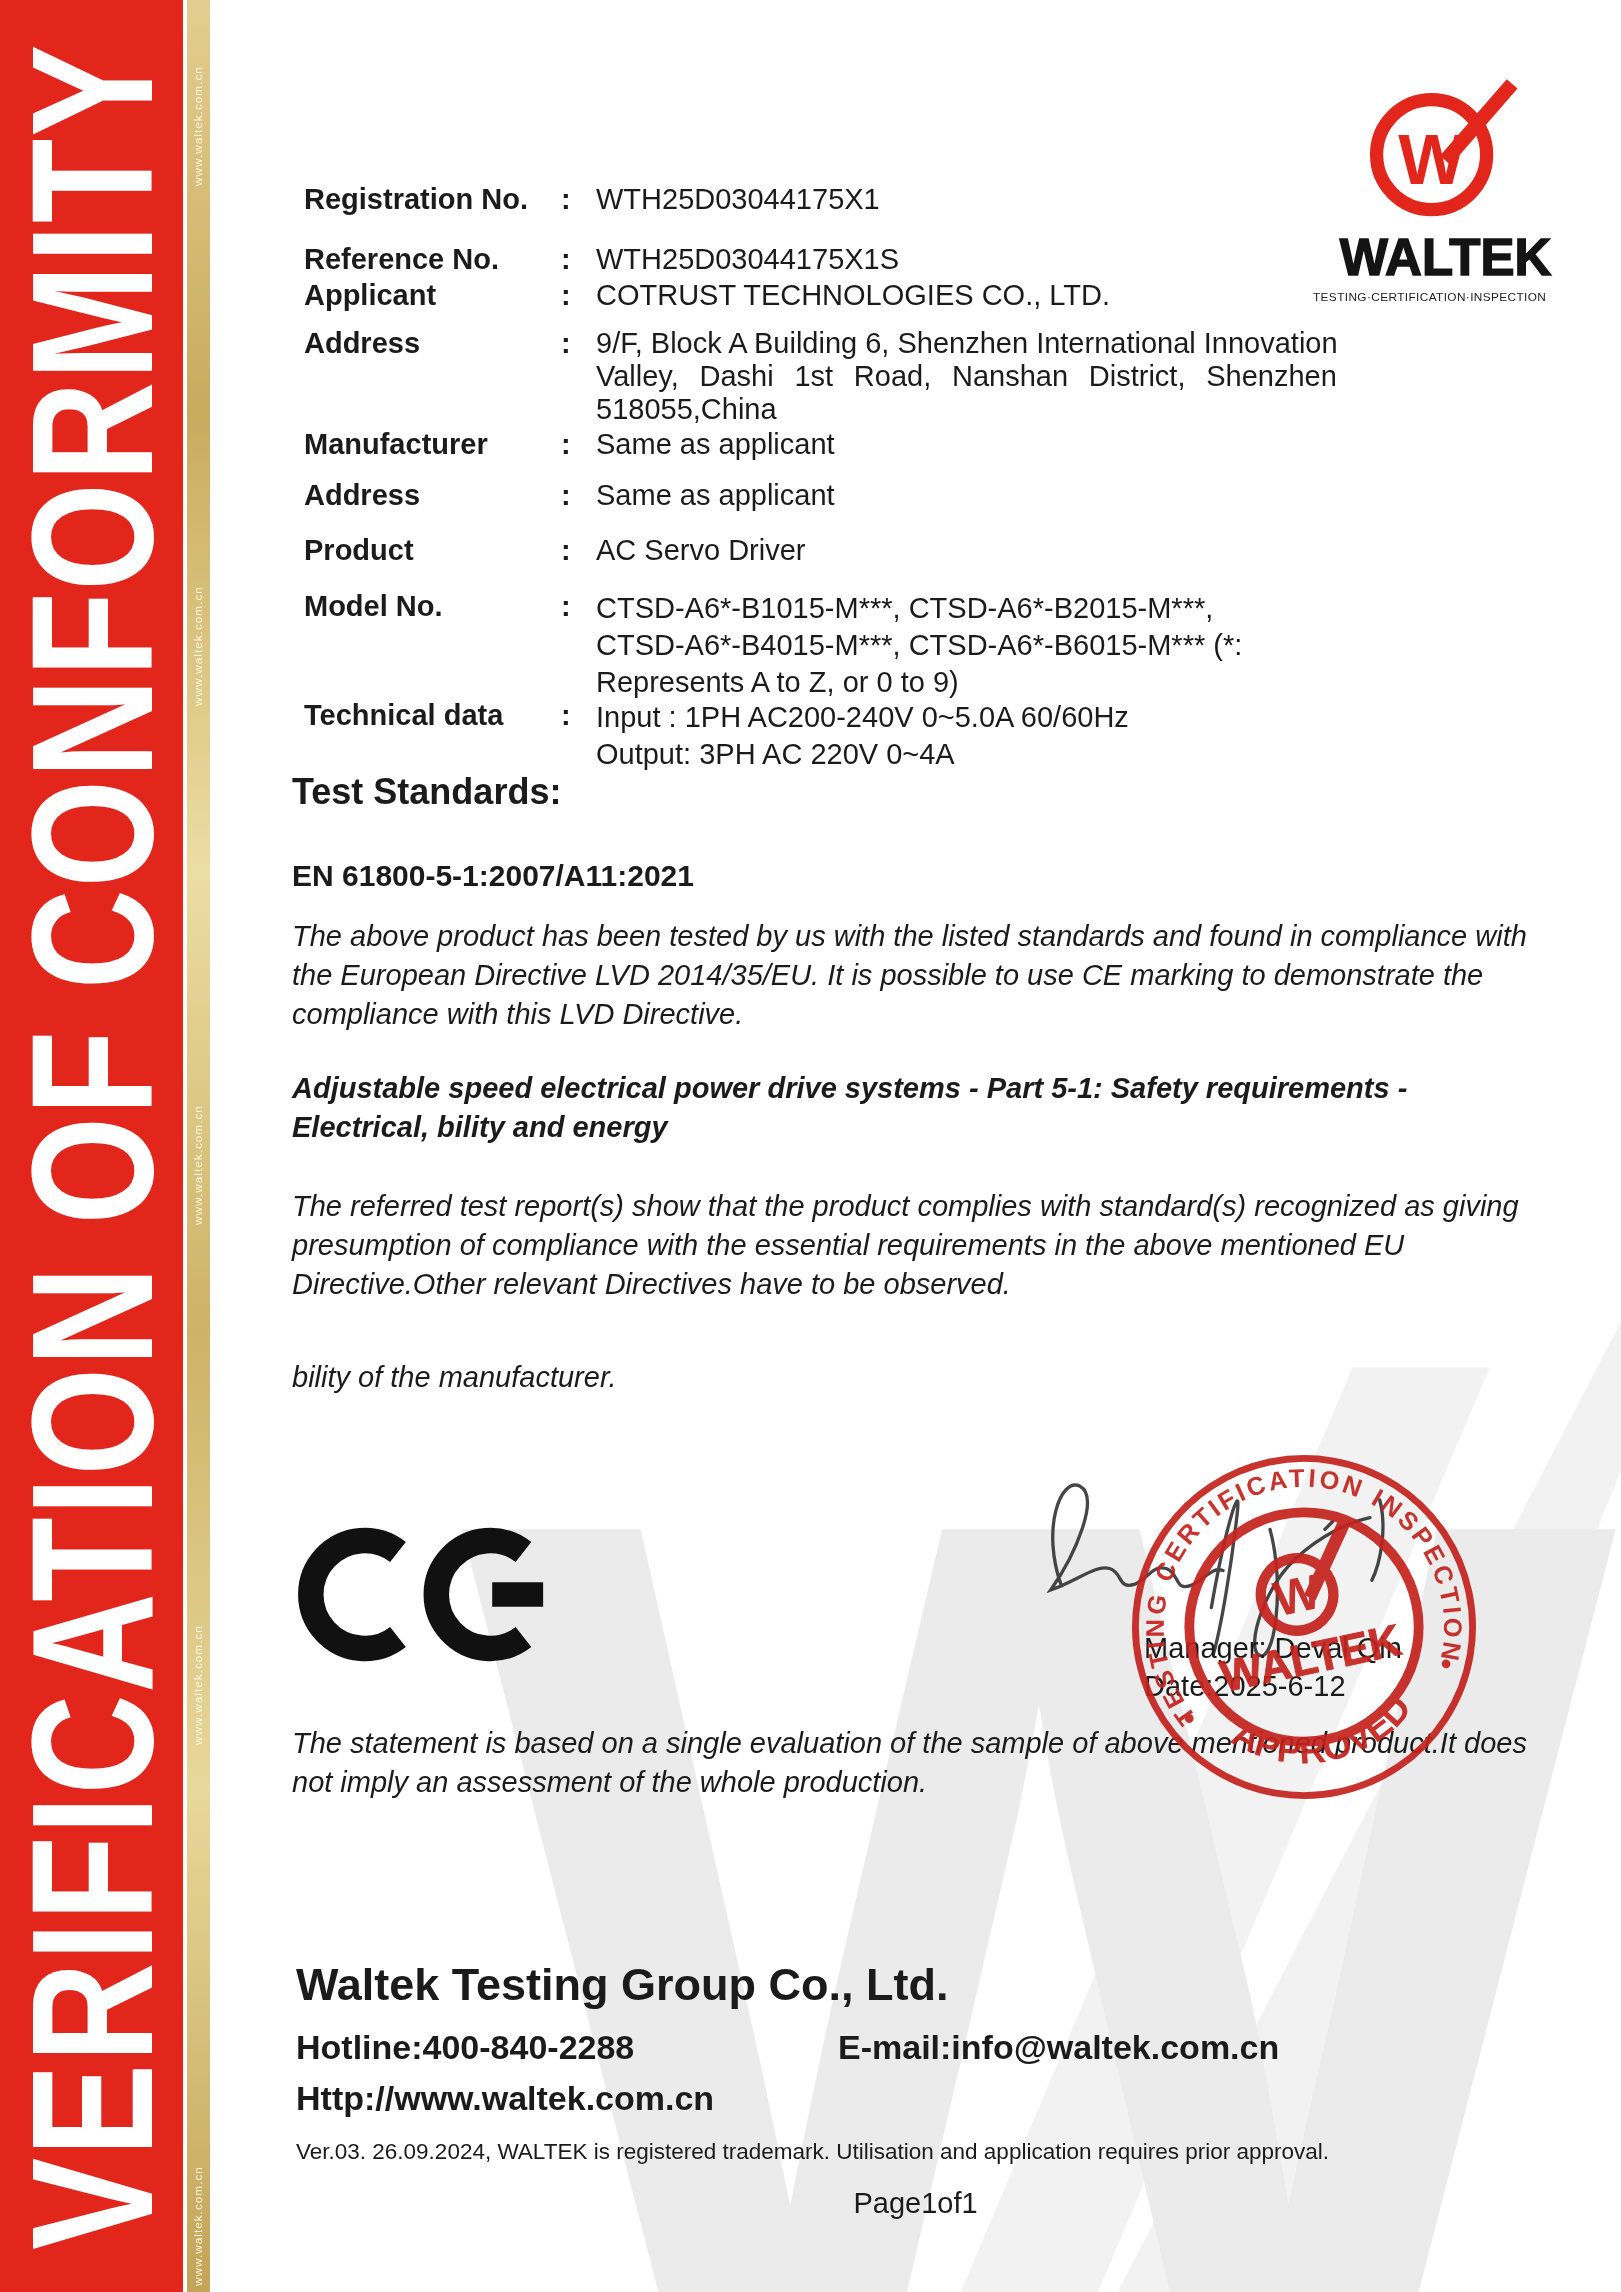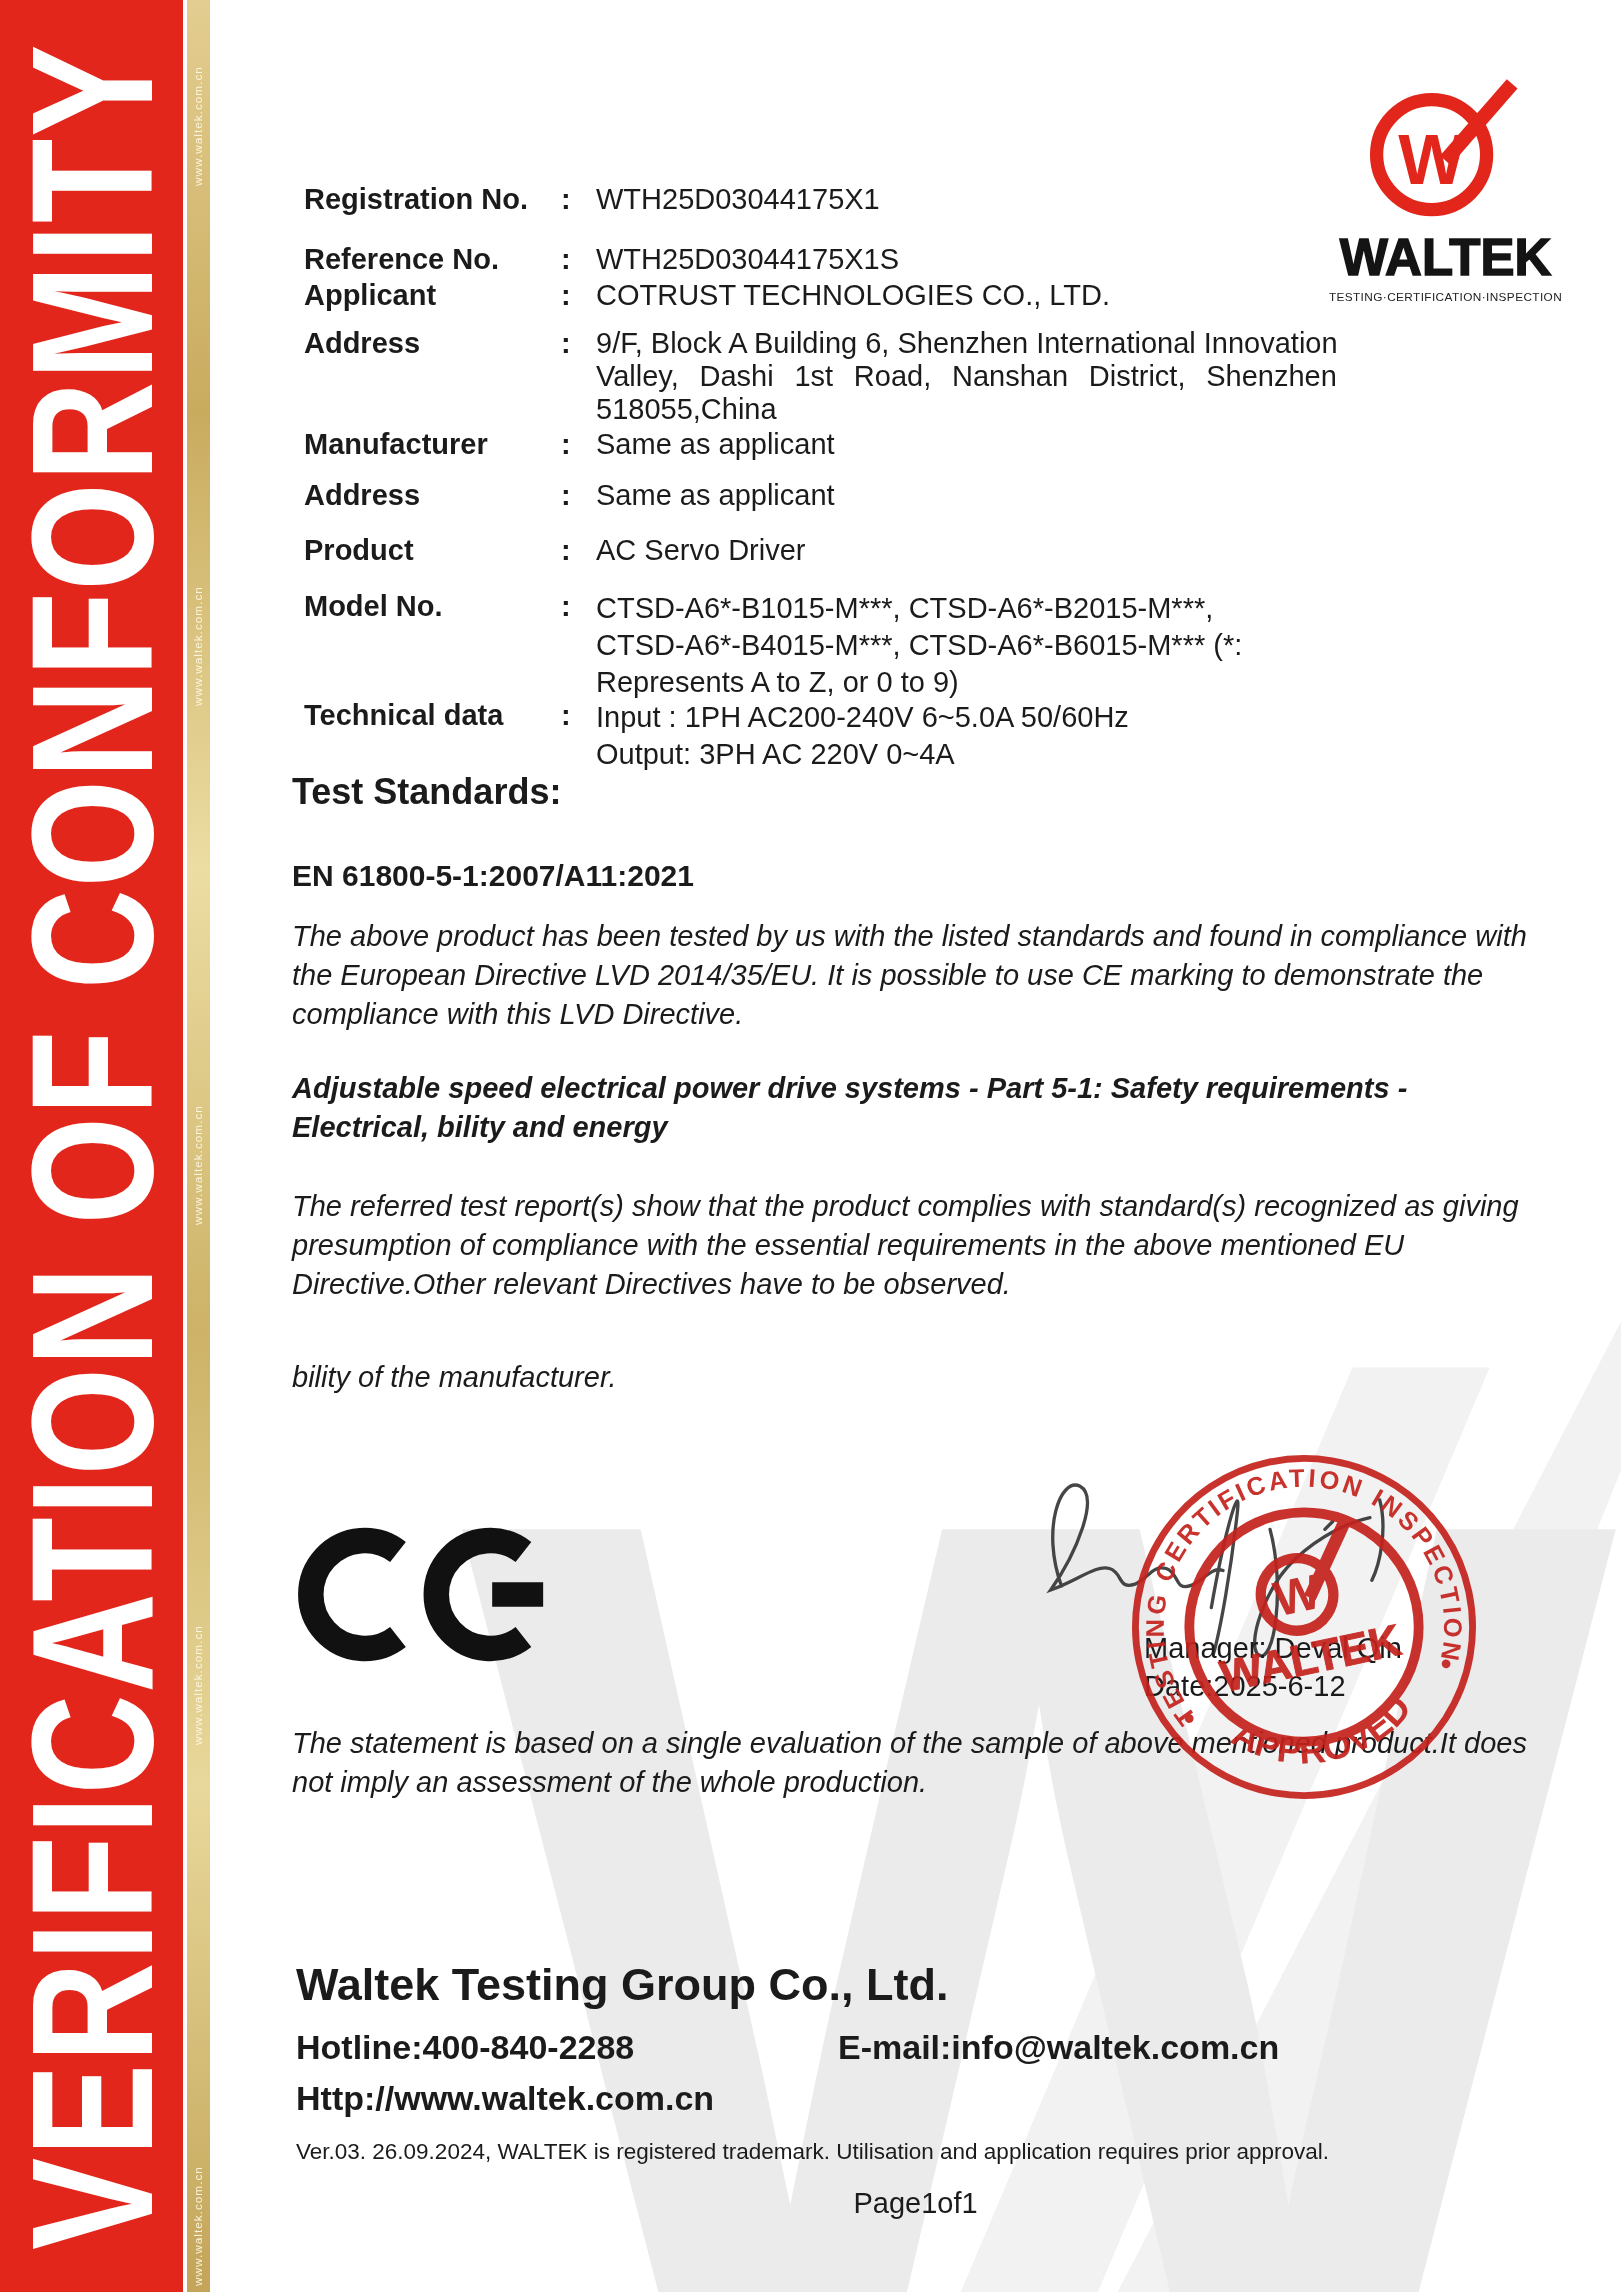--- a/index.html
+++ b/index.html
@@ -36,21 +36,21 @@
   .bold{font-weight:bold;}
   
   .manager-block{position:absolute;left:1144px;top:1629px;font-size:29px;line-height:38px;z-index:2;}
   .sig-svg{position:absolute;left:1019px;top:1451px;z-index:2;}
   .stamp-svg{position:absolute;left:1108px;top:1421px;z-index:3;opacity:.92;}
   .ce-svg{position:absolute;left:294px;top:1521px;}
   
   .logo-icon-svg{position:absolute;left:1351px;top:76px;}
   .logo-wordmark{position:absolute;left:1313px;top:228px;width:265px;text-align:center;
        font-size:51px;font-weight:bold;color:#141414;-webkit-text-stroke:1.5px #141414;letter-spacing:0px;}
-  .logo-tagline{position:absolute;left:1313px;top:290px;width:265px;text-align:center;
+  .logo-tagline{position:absolute;left:1313px;top:290px;width:265px;
        font-size:11.8px;letter-spacing:0.4px;color:#222;}
   
   .footer-company{position:absolute;left:296px;top:1959px;font-size:45px;font-weight:bold;}
   .footer-hotline{position:absolute;left:296px;top:2028px;font-size:34px;font-weight:bold;}
   .footer-email{position:absolute;left:838px;top:2028px;font-size:34px;font-weight:bold;}
   .footer-web{position:absolute;left:296px;top:2079px;font-size:34px;font-weight:bold;}
   .footer-ver{position:absolute;left:296px;top:2139px;font-size:22.5px;}
   .footer-page{position:absolute;left:210px;top:2187px;width:1411px;text-align:center;font-size:29px;}
 </style>
 </head>
@@ -108,21 +108,21 @@
     <div class="row" style="top:449px">
       <span class="row-label">Address</span><span class="row-colon">:</span><span class="row-value">Same as applicant</span>
     </div>
     <div class="row" style="top:504px">
       <span class="row-label">Product</span><span class="row-colon">:</span><span class="row-value">AC Servo Driver</span>
     </div>
     <div class="row lh38" style="top:560px">
       <span class="row-label">Model No.</span><span class="row-colon">:</span><span class="row-value"><span class="vline" style="display:block">CTSD-A6*-B1015-M***, CTSD-A6*-B2015-M***,</span><span class="vline" style="display:block">CTSD-A6*-B4015-M***, CTSD-A6*-B6015-M*** (*:</span><span class="vline" style="display:block">Represents A to Z, or 0 to 9)</span></span>
     </div>
     <div class="row lh38" style="top:669px">
-      <span class="row-label">Technical data</span><span class="row-colon">:</span><span class="row-value"><span class="vline" style="display:block">Input : 1PH AC200-240V 6~5.0A 50/60Hz</span><span class="vline" style="display:block">Output: 3PH AC 220V 0~4A</span></span>
+      <span class="row-label">Technical data</span><span class="row-colon">:</span><span class="row-value"><span class="vline" style="display:block">Input : 1PH AC200-240V 0~5.0A 60/60Hz</span><span class="vline" style="display:block">Output: 3PH AC 220V 0~4A</span></span>
     </div>
 
     <div class="heading" style="top:771px;font-size:36px">Test Standards:</div>
     <div class="heading" style="top:859px;font-size:30px">EN 61800-5-1:2007/A11:2021</div>
 
     <div class="para" style="top:917px">
       <div class="vline">The above product has been tested by us with the listed standards and found in compliance with</div>
       <div class="vline">the European Directive LVD 2014/35/EU. It is possible to use CE marking to demonstrate the</div>
       <div class="vline">compliance with this LVD Directive.</div>
     </div>

